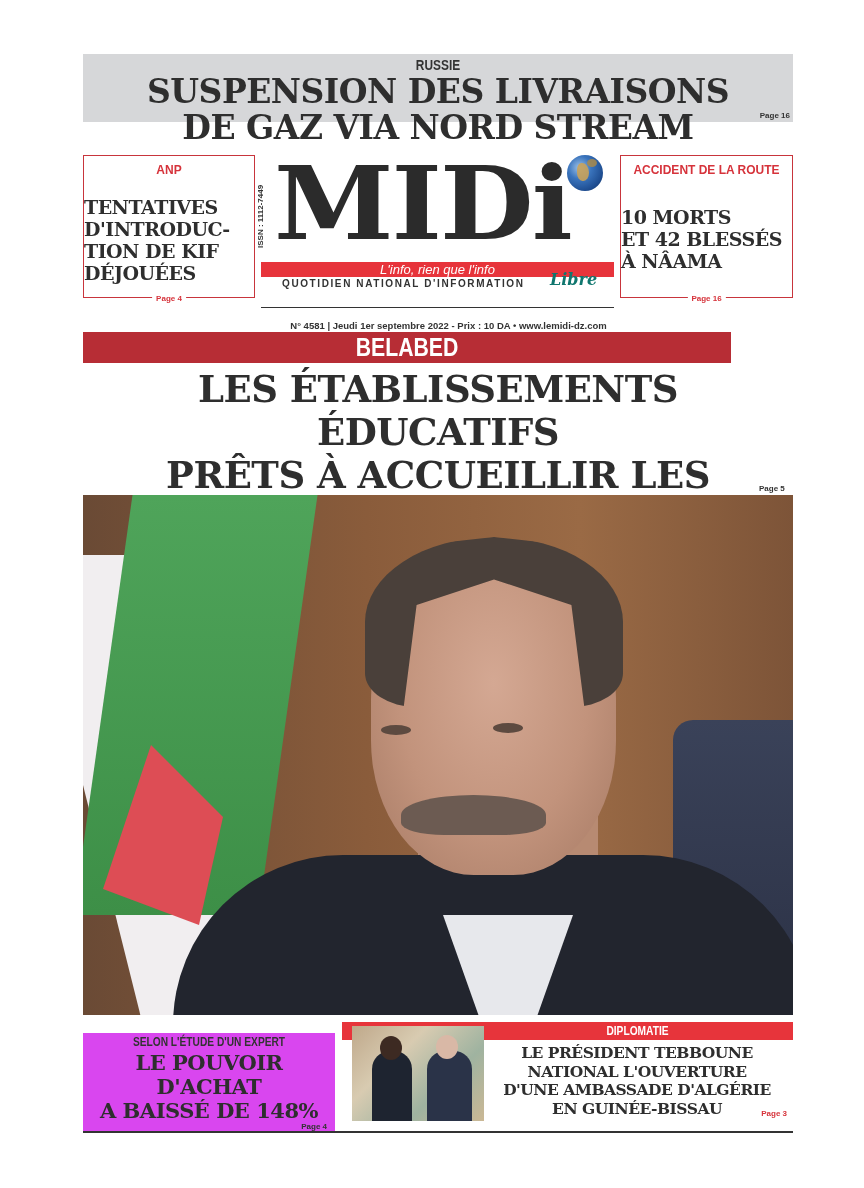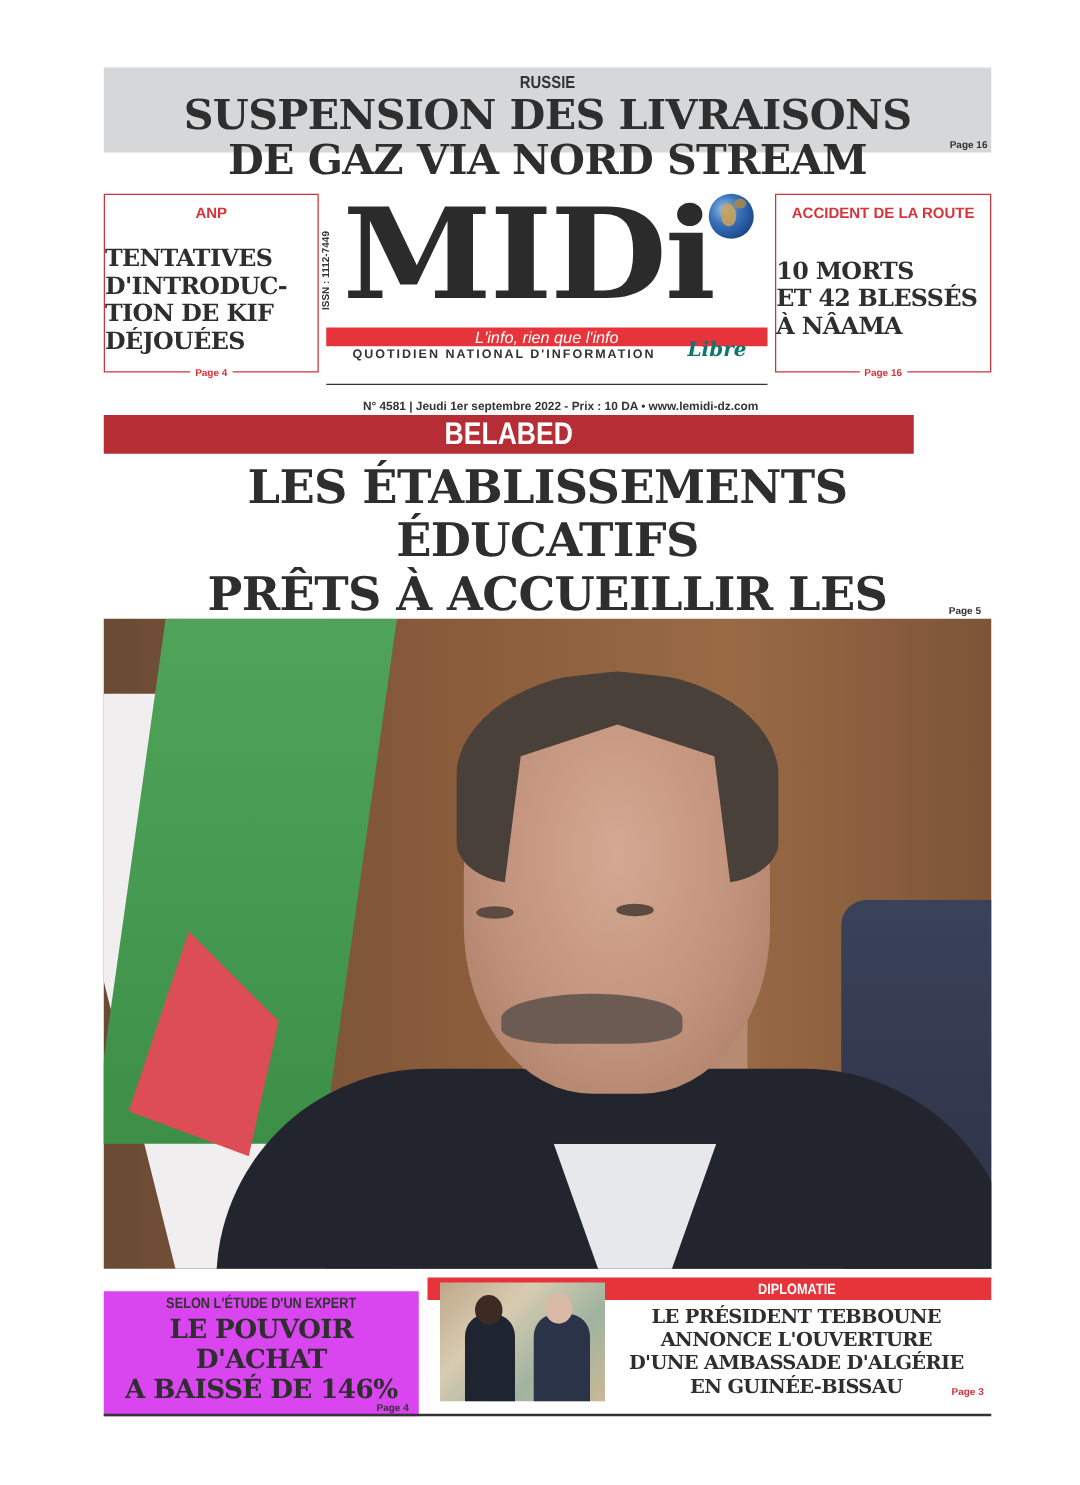--- a/index.html
+++ b/index.html
@@ -156,36 +156,36 @@
   <div id="eye-l" class="abs eye"></div>
   <div id="eye-r" class="abs eye"></div>
   <div id="mustache" class="abs"></div>
 </div>
 
 <div id="bottom-left" class="abs">
   <div id="bl-kicker" class="abs cond">SELON L'ÉTUDE D'UN EXPERT</div>
   <div id="bl-headline" class="abs slab">
     <div>LE POUVOIR</div>
     <div>D'ACHAT</div>
-    <div>A BAISSÉ DE 146%</div>
+    <div>A BAISSÉ DE 148%</div>
   </div>
   <div id="bl-page" class="abs page-ref">Page 4</div>
 </div>
 
 <div id="bottom-right" class="abs">
   <div id="br-bar" class="abs"></div>
   <div id="br-kicker" class="abs cond">DIPLOMATIE</div>
   <div id="br-photo" class="abs">
     <div class="p1"></div>
       <div class="p1h"></div>
       <div class="p2"></div>
       <div class="p2h"></div>
   </div>
   <div id="br-headline" class="abs slab">
     <div>LE PRÉSIDENT TEBBOUNE</div>
-    <div>ANNONCE L'OUVERTURE</div>
+    <div>NATIONAL L'OUVERTURE</div>
     <div>D'UNE AMBASSADE D'ALGÉRIE</div>
     <div>EN GUINÉE-BISSAU</div>
   </div>
   <div id="br-page" class="abs page-ref">Page 3</div>
 </div>
 
 <div id="bottom-rule" class="abs"></div>
 
 </body></html>

